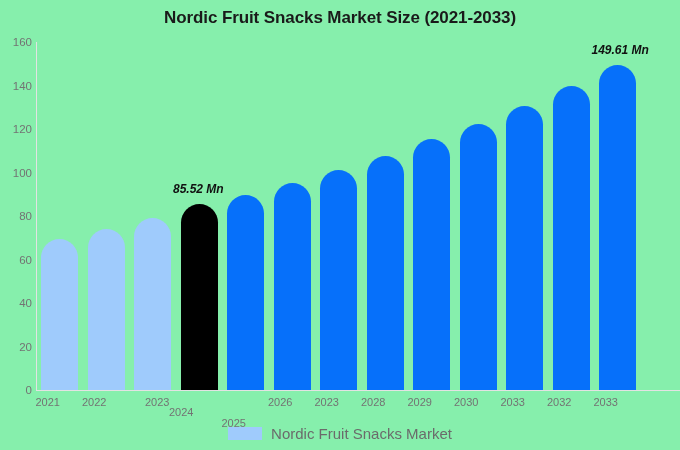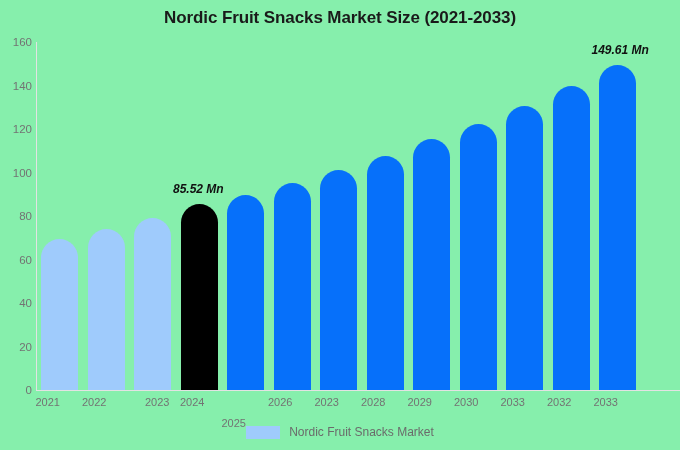--- a/index.html
+++ b/index.html
@@ -100,21 +100,21 @@
     display: flex;
     align-items: center;
     justify-content: center;
     gap: 9px;
   }
   #legend-swatch {
     width: 34px;
     height: 13px;
   }
   #legend-label {
-    font-size: 12px;
+    font-size: 15px;
     color: #6b6b6b;
   }
 </style>
 </head>
 <body>
 
 <div id="chart-root">
 
   <div id="chart-title">Nordic Fruit Snacks Market Size (2021-2033)</div>
 
@@ -146,21 +146,21 @@
       <div class="bar" style="left: 423.5px; height: 266.438px; background: rgb(6, 112, 250);"></div>
       <div class="bar" style="left: 470px; height: 284.49px; background: rgb(6, 112, 250);"></div>
       <div class="bar" style="left: 516.5px; height: 303.63px; background: rgb(6, 112, 250);"></div>
       <div class="bar" style="left: 563px; height: 325.402px; background: rgb(6, 112, 250);"></div>
     </div>
 
   <div id="x-ticks">
       <div class="x-tick" style="left: 35.5px;">2021</div>
       <div class="x-tick" style="left: 82px;">2022</div>
       <div class="x-tick" style="left: 145px;">2023</div>
-      <div class="x-tick" style="left: 180px;">2024</div>
+      <div class="x-tick" style="left: 169px; margin-top: 10px;">2024</div>
       <div class="x-tick" style="left: 221.5px; margin-top: 21px;">2025</div>
       <div class="x-tick" style="left: 268px;">2026</div>
       <div class="x-tick" style="left: 314.5px;">2023</div>
       <div class="x-tick" style="left: 361px;">2028</div>
       <div class="x-tick" style="left: 407.5px;">2029</div>
       <div class="x-tick" style="left: 454px;">2030</div>
       <div class="x-tick" style="left: 500.5px;">2033</div>
       <div class="x-tick" style="left: 547px;">2032</div>
       <div class="x-tick" style="left: 593.5px;">2033</div>
     </div>

